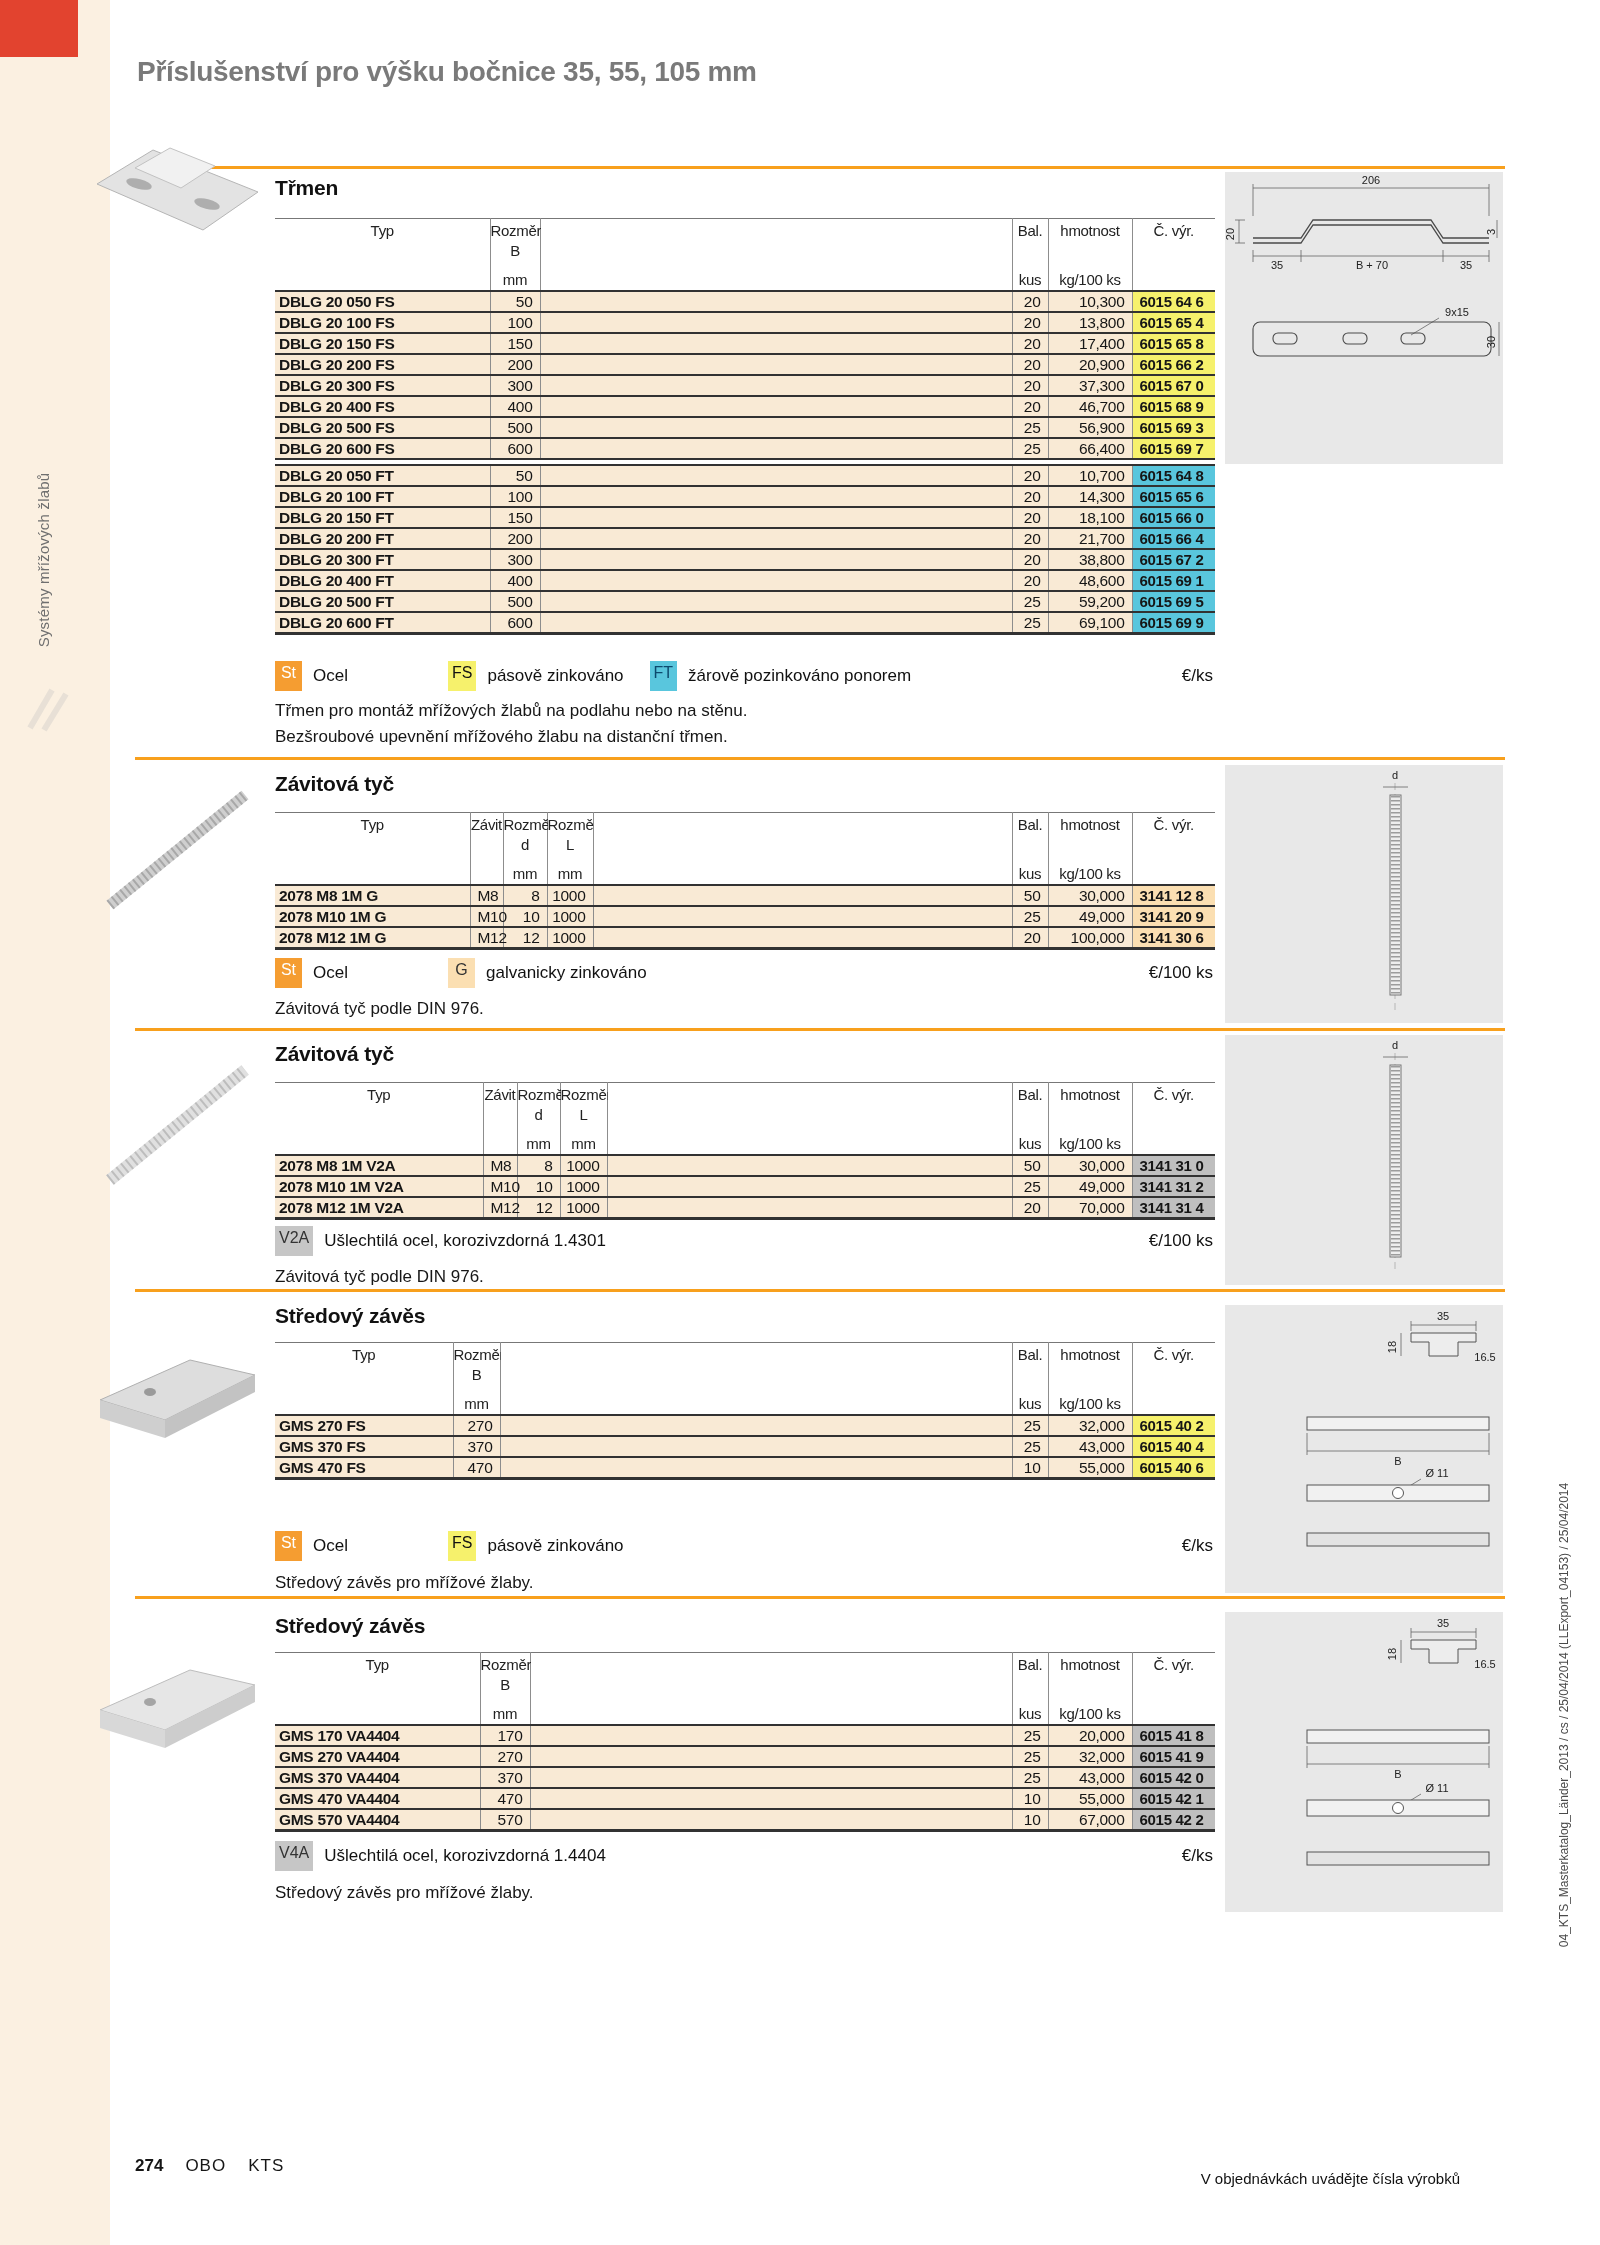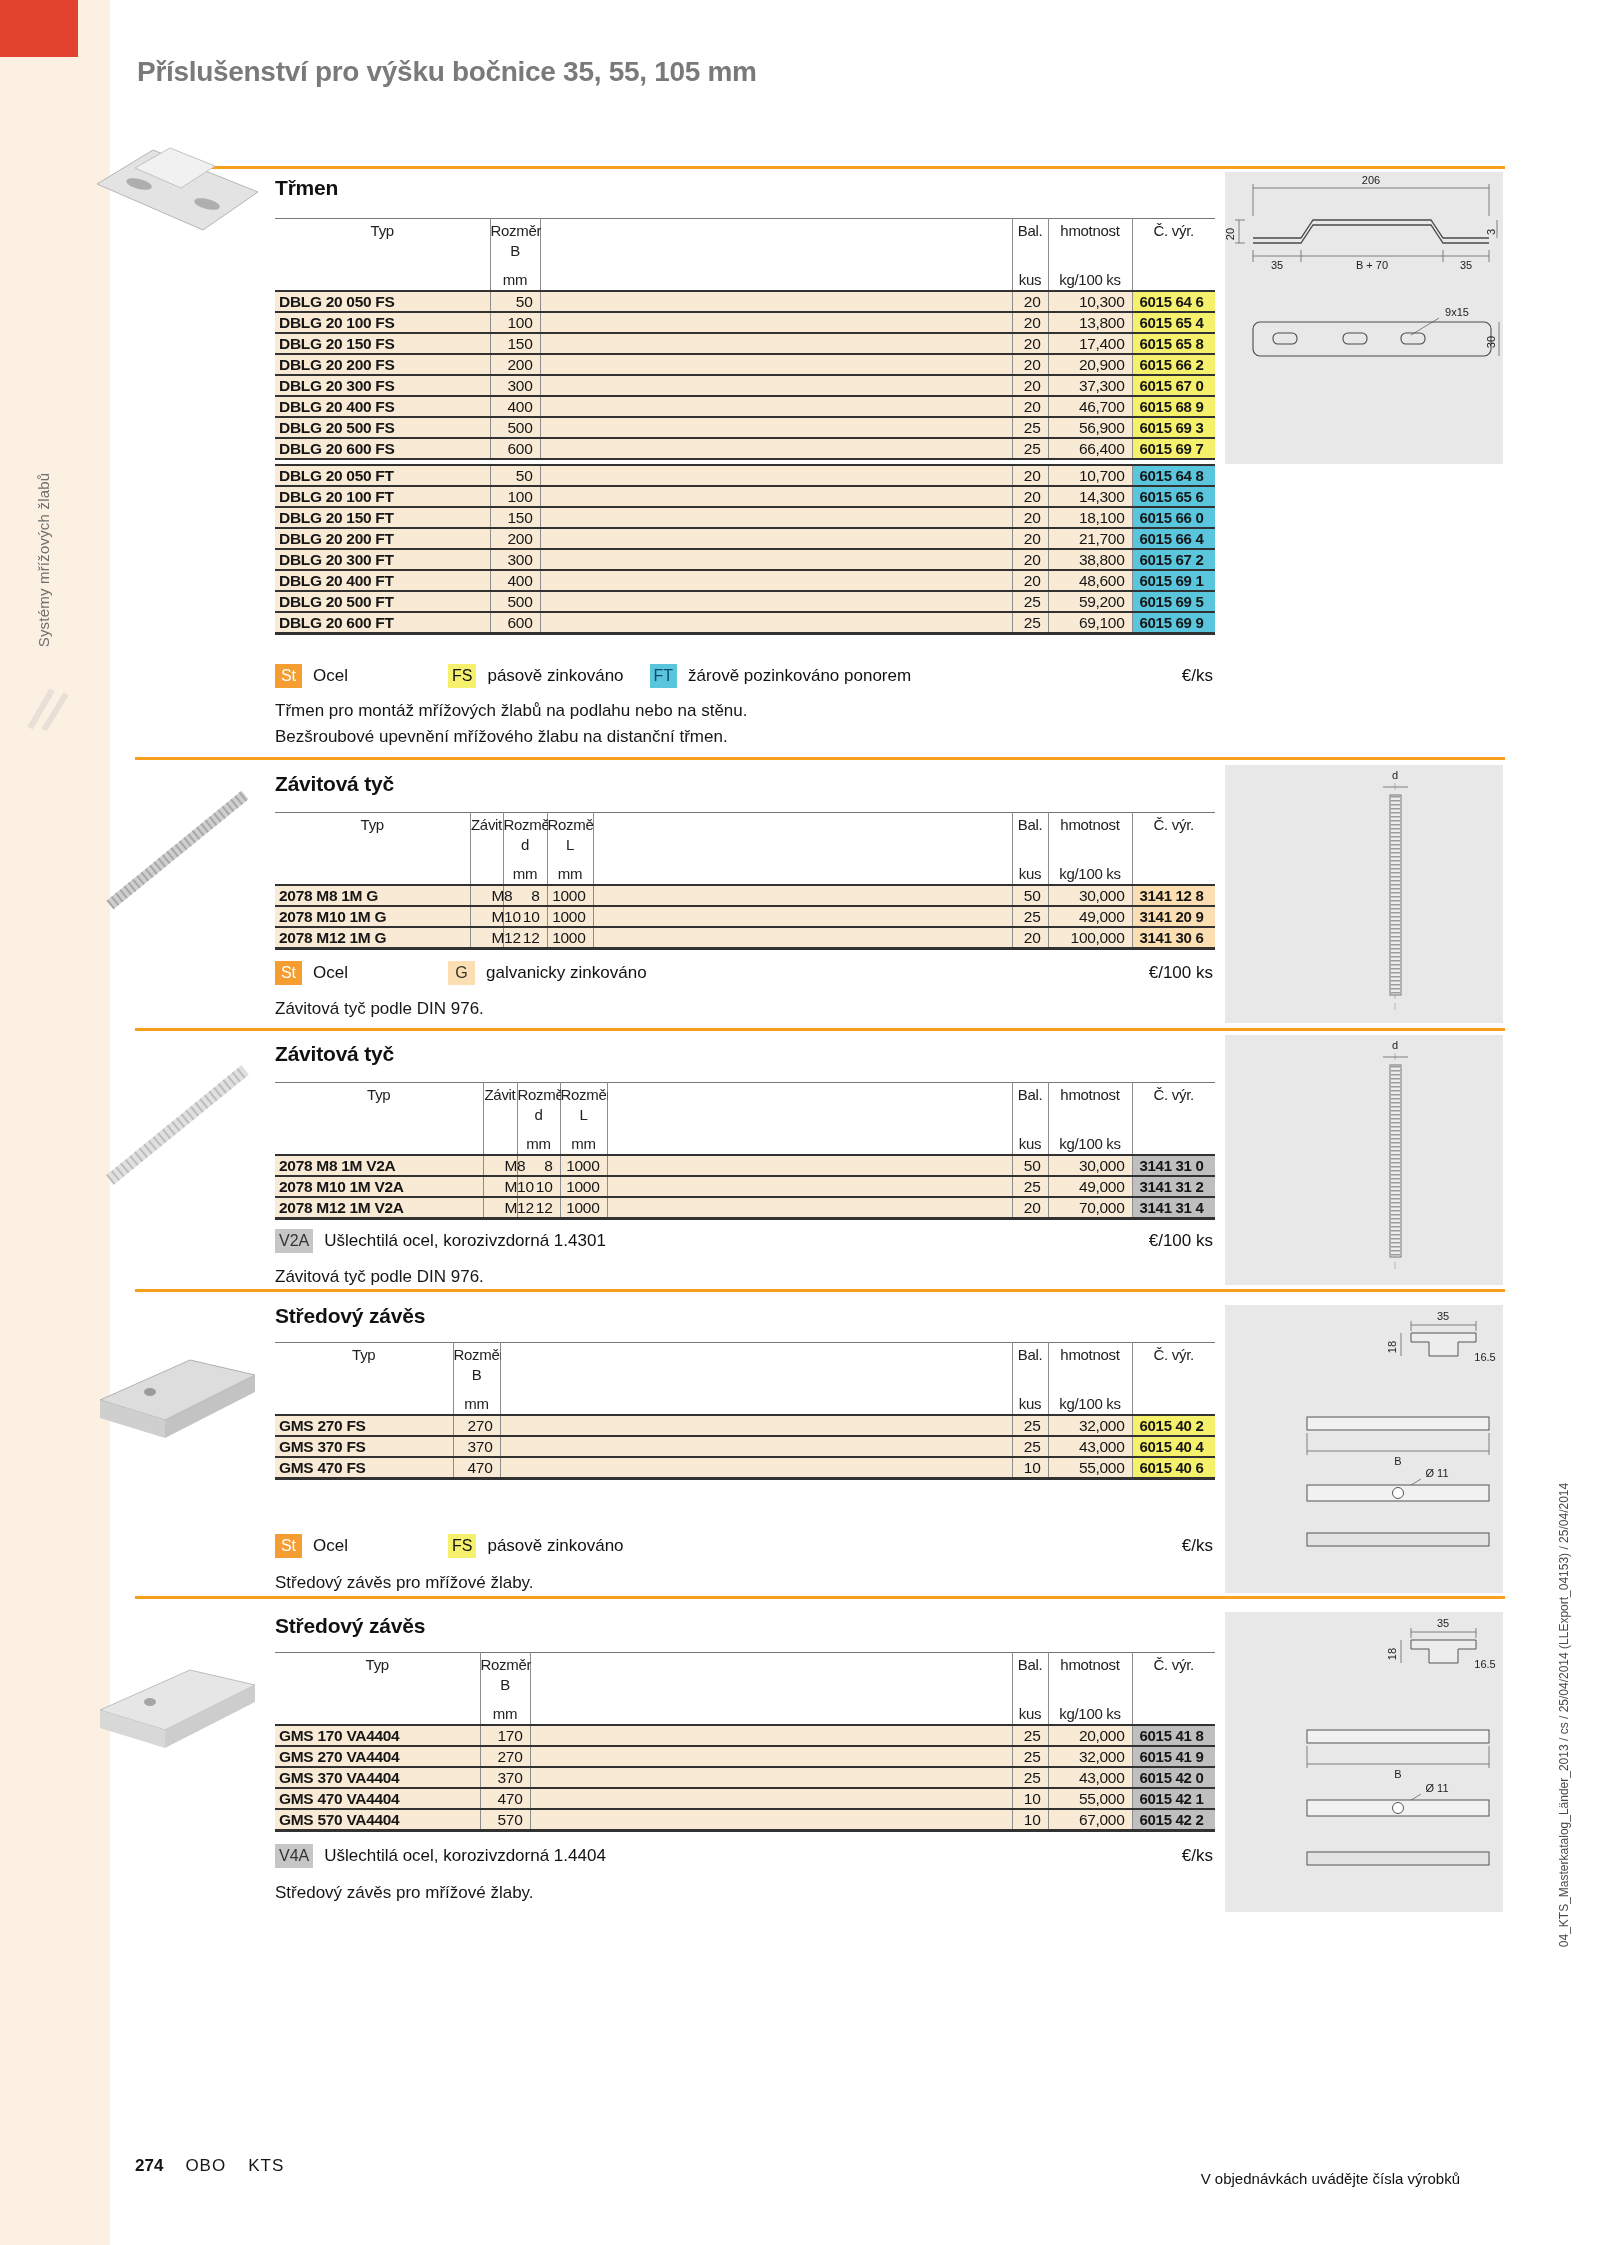--- a/index.html
+++ b/index.html
@@ -39,33 +39,33 @@
   .ptable th{height:72px;vertical-align:top;font-weight:400;font-size:15px;color:#222;
              position:relative;text-align:center;background:#fff}
   .ptable th .ht{display:block;padding-top:3px}
   .ptable th .hs{display:block;margin-top:3px}
   .ptable th .hu{position:absolute;bottom:2px;left:0;right:0;text-align:center}
   .ptable th:not(.c0),.ptable td:not(.c0){border-left:1px solid #8d8d8d}
   .ptable tbody td{height:19px;line-height:19px;background:var(--row-cream);
                    border-top:2px solid #323232;text-align:right;padding:0 7px 0 2px}
   .ptable tbody tr:last-child td{border-bottom:3px solid #323232}
   .ptable td.c0{font-weight:700;text-align:left;padding-left:4px}
-  .t2 td.c1,.t3 td.c1{text-align:left;padding-left:21px;font-weight:400}
+  .t2 td.c1,.t3 td.c1{text-align:left;padding-left:7px;font-weight:400}
   .ptable td.art{font-weight:700;text-align:left;padding:0 0 0 7px;font-size:15px}
   .hl-yellow{background:var(--hl-yellow)!important}
   .hl-cyan{background:var(--hl-cyan)!important}
   .hl-tan{background:var(--hl-tan)!important}
   .hl-gray{background:var(--hl-gray)!important}
   .ptable tr.gap td{background:#fff;height:6px;border-left:none;border-top:2px solid #323232;padding:0}
   
   .legend{position:absolute;left:275px;width:940px;display:flex;align-items:center;
           font-size:17px;color:#111;height:26px}
   .lg-item{display:inline-flex;align-items:center;gap:11px;margin-right:26px}
   .lg-item:first-child{min-width:147px}
-  .chip{display:inline-block;height:24px;min-width:27px;padding:0 4px;text-align:center;
+  .chip{display:inline-block;height:30px;min-width:27px;padding:0 4px;text-align:center;
         line-height:24px;font-size:16px}
   .chip-orange{background:var(--chip-orange);color:#fff}
   .chip-yellow{background:var(--hl-yellow);color:#111}
   .chip-cyan{background:var(--hl-cyan);color:#0c4a6e}
   .chip-tan{background:var(--hl-tan);color:#333}
   .chip-gray{background:#C6C6C6;color:#333}
   .legend .unit{position:absolute;right:2px;top:3px;font-size:17px;color:#111}
   .desc{position:absolute;left:275px;font-size:17px;line-height:26px;color:#161616}
   
   .panel{position:absolute;left:1225px;width:278px;background:var(--panel-gray)}

